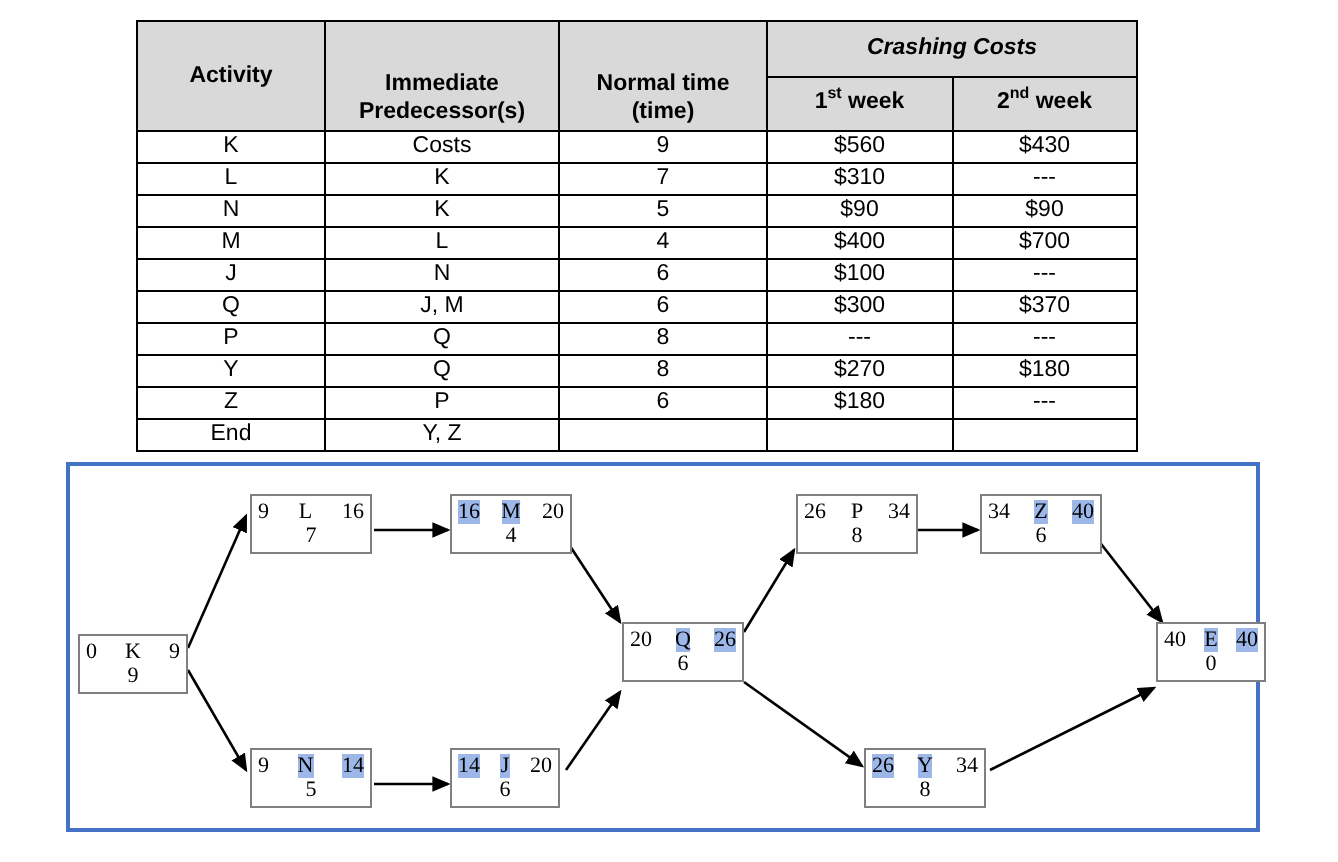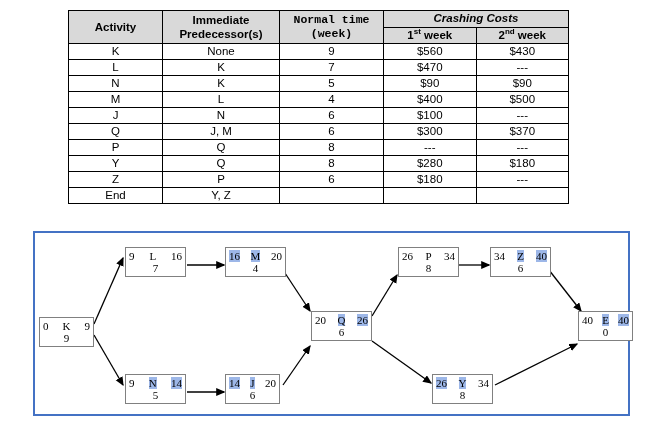--- a/index.html
+++ b/index.html
@@ -38,24 +38,24 @@
     line-height: 13px;
     height: 15px;
   }
   table.act thead th {
     background: #d9d9d9;
     font-weight: bold;
     font-size: 11.5px;
   }
   th.h-activity { width: 93px; }
   th.h-pred     { width: 116px; }
-  th.h-time     { width: 103px; font-family: Liberation Mono, monospace; }
+  th.h-time     { width: 103px; }
   th.h-cost     { width: 184px; font-style: italic; }
   th.sub        { width: 92px; height: 17px; }
-  .two-line { line-height: 14px; padding: 2px 0 2px 0; }
+  .two-line { line-height: 14px; padding: 2px 0 2px 0; margin-top: 22px; }
   sup { font-size: 8px; vertical-align: super; line-height: 0; }
   td.body-cell { height: 16px; background: #ffffff; }
 
   
   #network-diagram {
     position: absolute;
     left: 33px;
     top: 231px;
     width: 597px;
     height: 185px;
@@ -109,58 +109,58 @@
         <th class="h-activity" rowspan="2">Activity</th>
         <th class="h-pred" rowspan="2">
           <div class="two-line">
             <div>Immediate</div>
             <div>Predecessor(s)</div>
           </div>
         </th>
         <th class="h-time" rowspan="2">
           <div class="two-line">
             <div>Normal time</div>
-            <div>(week)</div>
+            <div>(time)</div>
           </div>
         </th>
         <th class="h-cost" colspan="2">Crashing Costs</th>
       </tr>
       <tr>
         <th class="sub"><span>1</span><sup>st</sup><span> week</span></th>
         <th class="sub"><span>2</span><sup>nd</sup><span> week</span></th>
       </tr>
     </thead>
     <tbody id="table-body">
         <tr>
           <td class="body-cell">K</td>
-          <td class="body-cell">None</td>
+          <td class="body-cell">Costs</td>
           <td class="body-cell">9</td>
           <td class="body-cell">$560</td>
           <td class="body-cell">$430</td>
         </tr>
         <tr>
           <td class="body-cell">L</td>
           <td class="body-cell">K</td>
           <td class="body-cell">7</td>
-          <td class="body-cell">$470</td>
+          <td class="body-cell">$310</td>
           <td class="body-cell">---</td>
         </tr>
         <tr>
           <td class="body-cell">N</td>
           <td class="body-cell">K</td>
           <td class="body-cell">5</td>
           <td class="body-cell">$90</td>
           <td class="body-cell">$90</td>
         </tr>
         <tr>
           <td class="body-cell">M</td>
           <td class="body-cell">L</td>
           <td class="body-cell">4</td>
           <td class="body-cell">$400</td>
-          <td class="body-cell">$500</td>
+          <td class="body-cell">$700</td>
         </tr>
         <tr>
           <td class="body-cell">J</td>
           <td class="body-cell">N</td>
           <td class="body-cell">6</td>
           <td class="body-cell">$100</td>
           <td class="body-cell">---</td>
         </tr>
         <tr>
           <td class="body-cell">Q</td>
@@ -173,21 +173,21 @@
           <td class="body-cell">P</td>
           <td class="body-cell">Q</td>
           <td class="body-cell">8</td>
           <td class="body-cell">---</td>
           <td class="body-cell">---</td>
         </tr>
         <tr>
           <td class="body-cell">Y</td>
           <td class="body-cell">Q</td>
           <td class="body-cell">8</td>
-          <td class="body-cell">$280</td>
+          <td class="body-cell">$270</td>
           <td class="body-cell">$180</td>
         </tr>
         <tr>
           <td class="body-cell">Z</td>
           <td class="body-cell">P</td>
           <td class="body-cell">6</td>
           <td class="body-cell">$180</td>
           <td class="body-cell">---</td>
         </tr>
         <tr>

